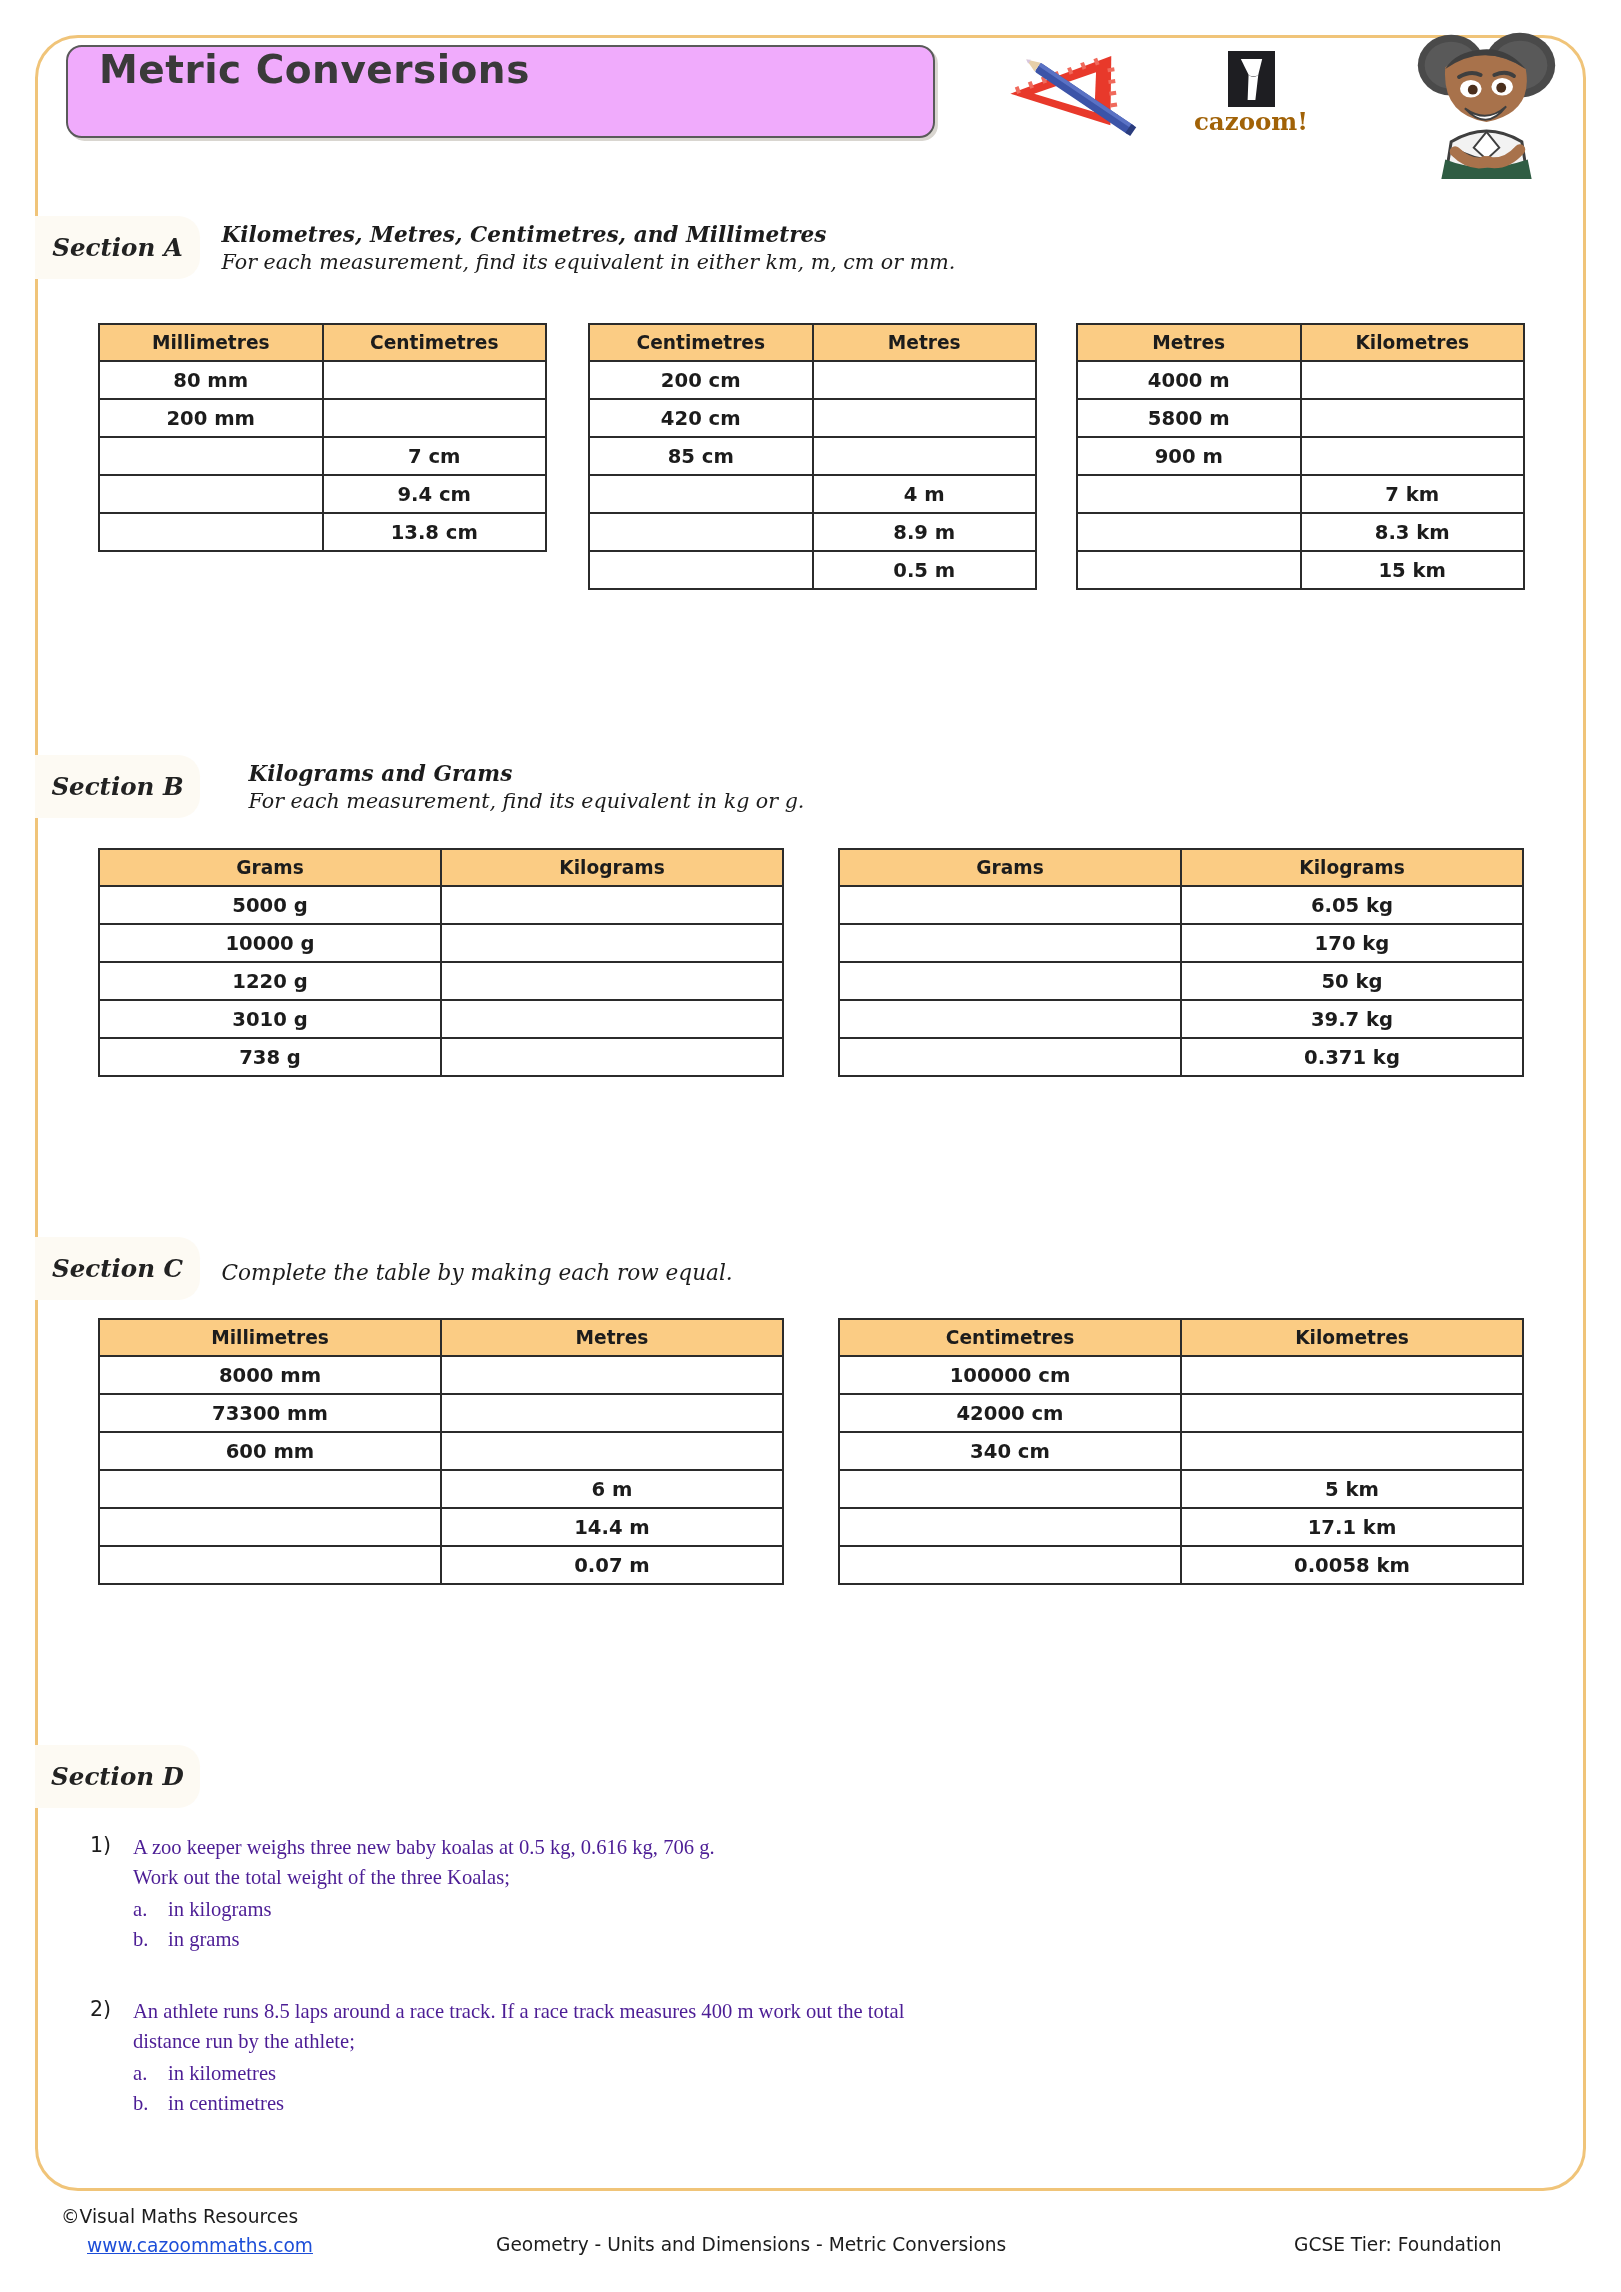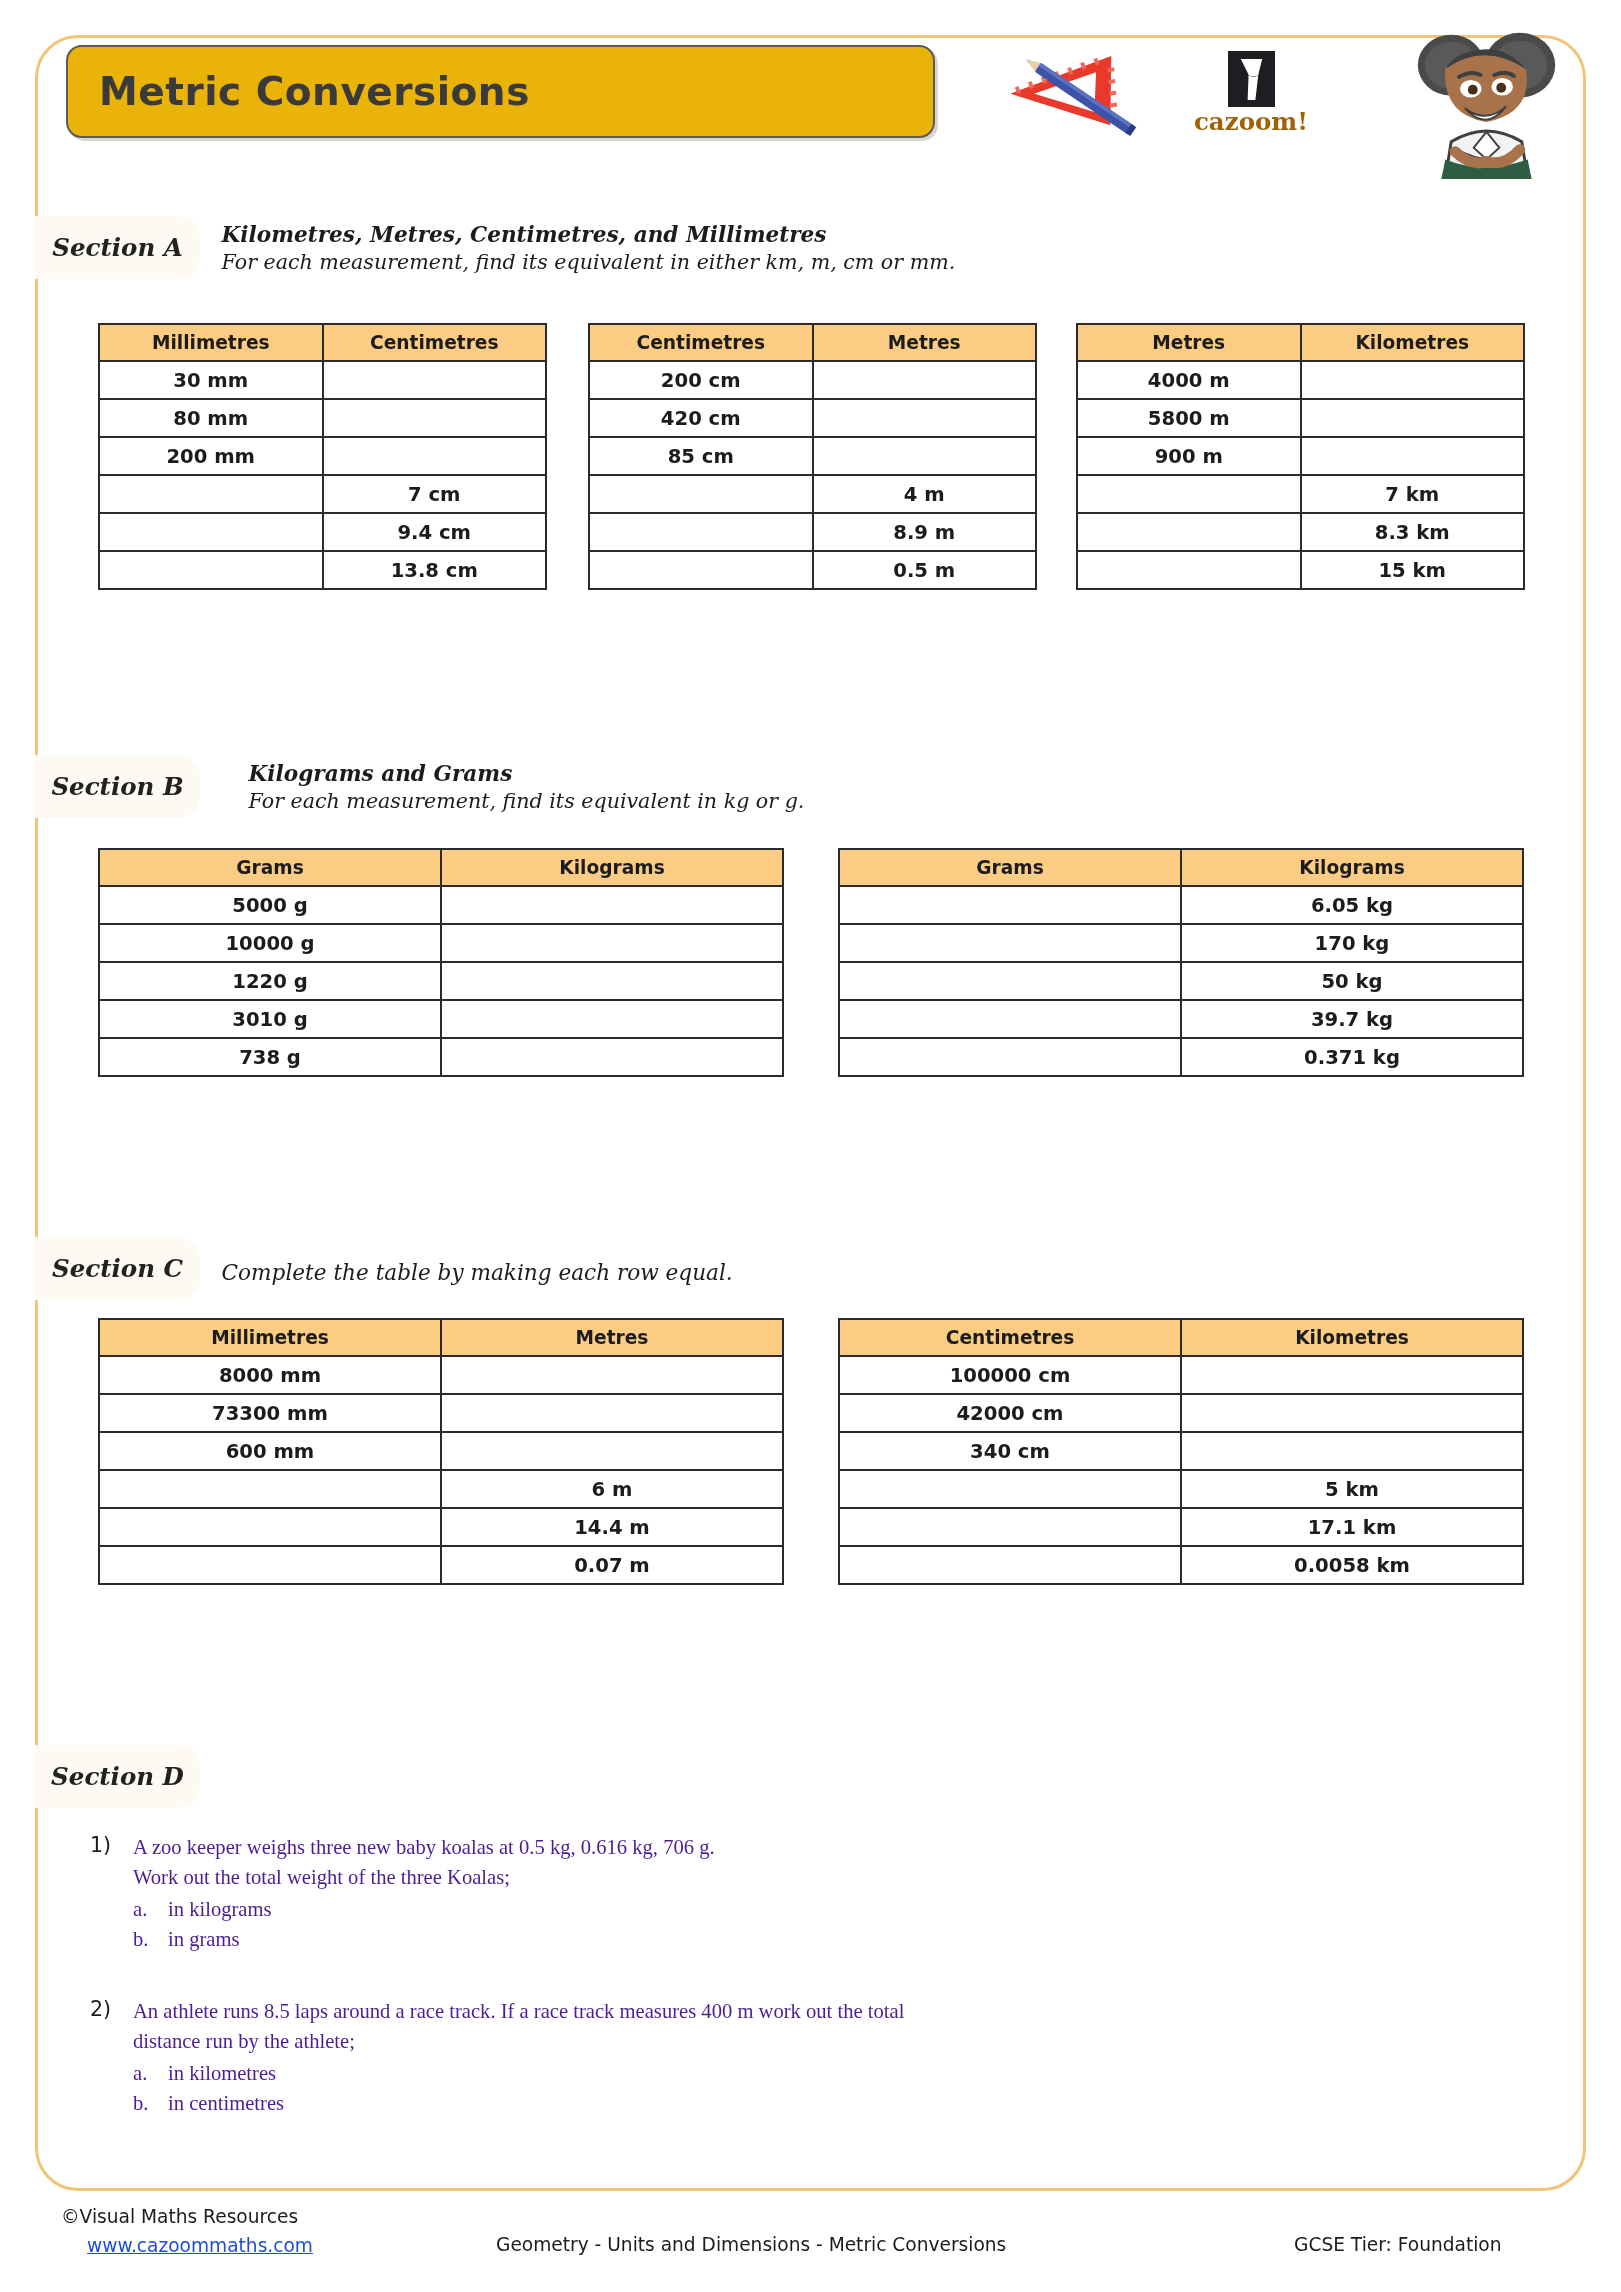--- a/index.html
+++ b/index.html
@@ -25,25 +25,24 @@
     background: #ffffff;
   }
 
   
   #title-bar {
     position: absolute;
     left: 66px;
     top: 45px;
     width: 869px;
     height: 93px;
-    background: #eab308;
+    background: #f0abfc;
     border: 2.9px solid #5a5a5a;
     border-radius: 15.7px;
     display: flex;
-    align-items: center;
     box-shadow: 2.9px 2.9px 0 #d9d6d0;
   }
   #title-text {
     font-family: "DejaVu Sans", sans-serif;
     font-weight: bold;
     font-size: 39px;
     color: #3a3a3a;
     letter-spacing: 0.5px;
     margin-left: 31px;
   }
@@ -296,24 +295,20 @@
       <col style="width:50%">
     </colgroup>
   <thead>
       <tr>
     <th>Millimetres</th>
     <th>Centimetres</th>
   </tr>
     </thead>
   <tbody>
     <tr>
-        <td>30 mm</td>
-        <td class="blank"></td>
-      </tr>
-    <tr>
         <td>80 mm</td>
         <td class="blank"></td>
       </tr>
     <tr>
         <td>200 mm</td>
         <td class="blank"></td>
       </tr>
     <tr>
         <td class="blank"></td>
         <td>7 cm</td>

